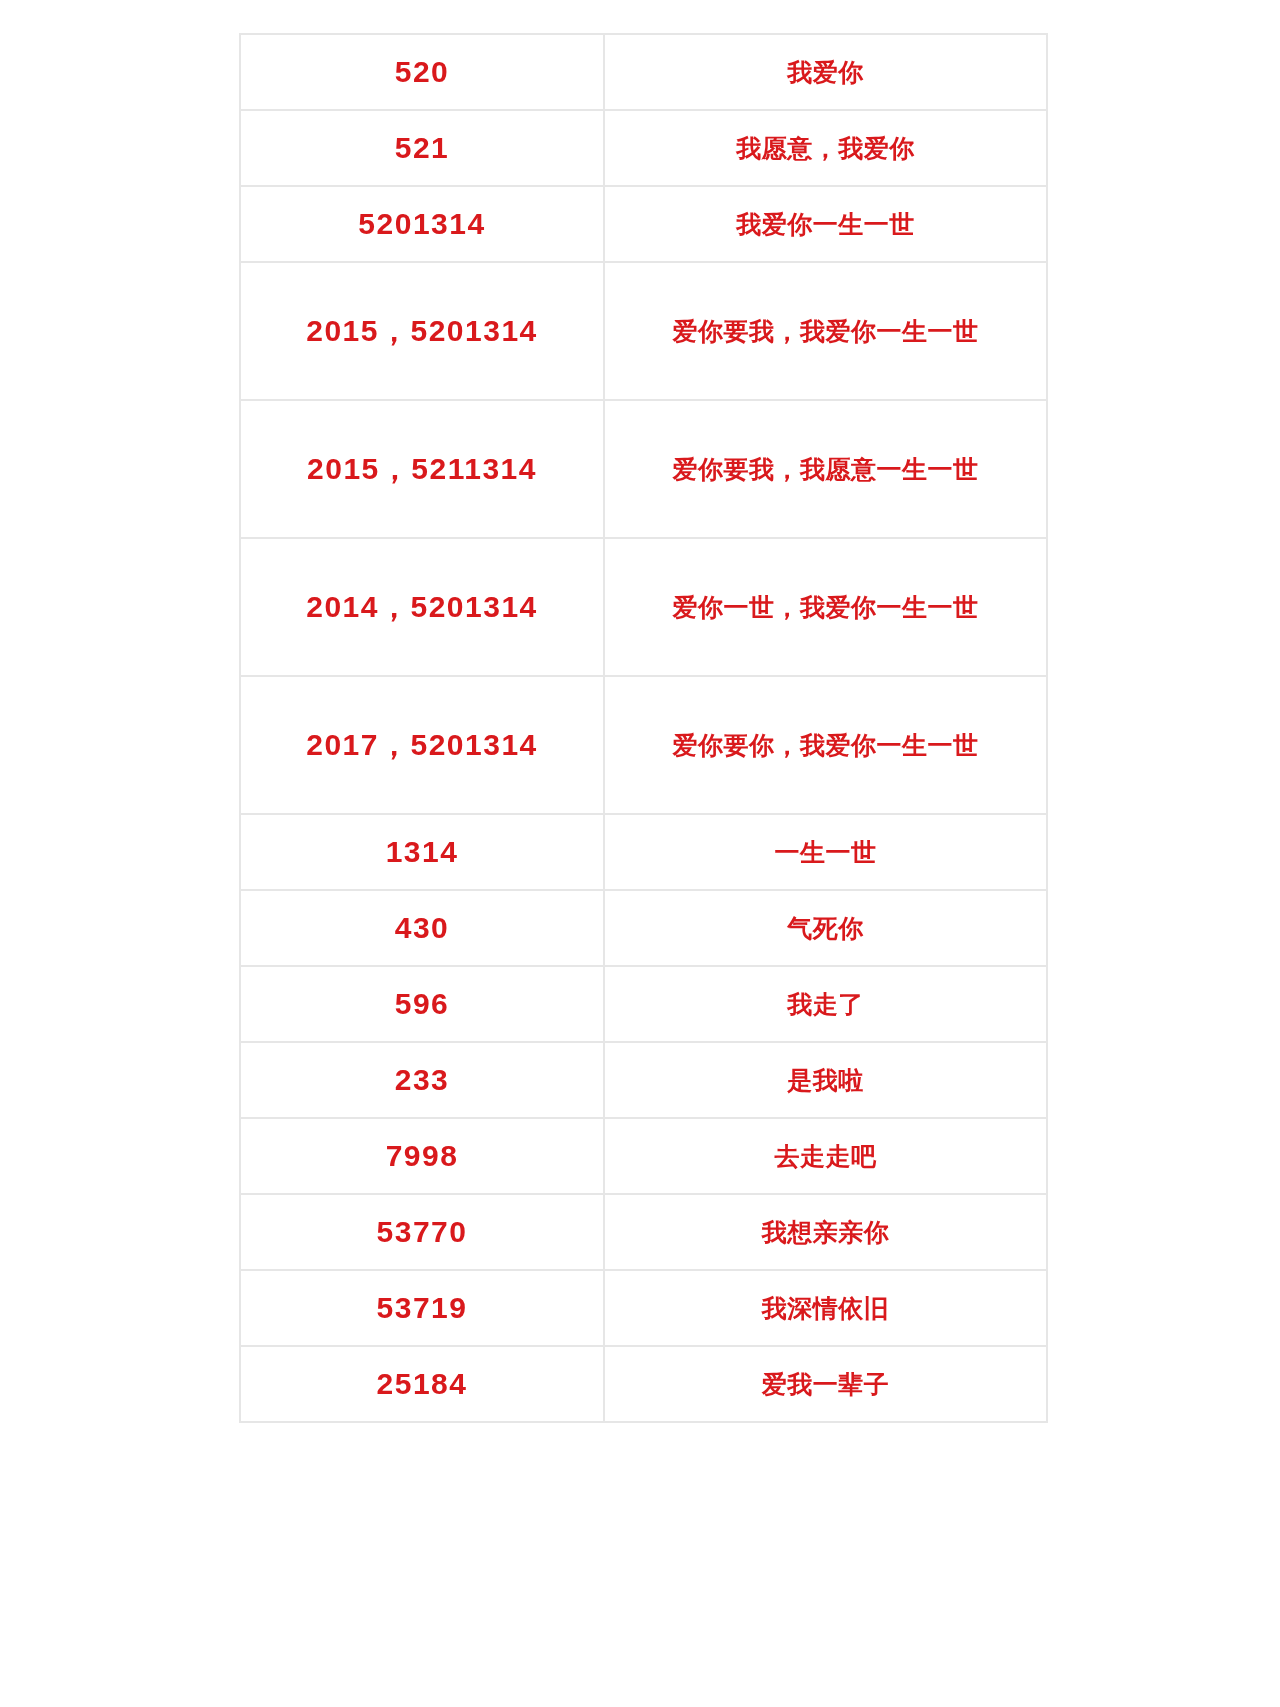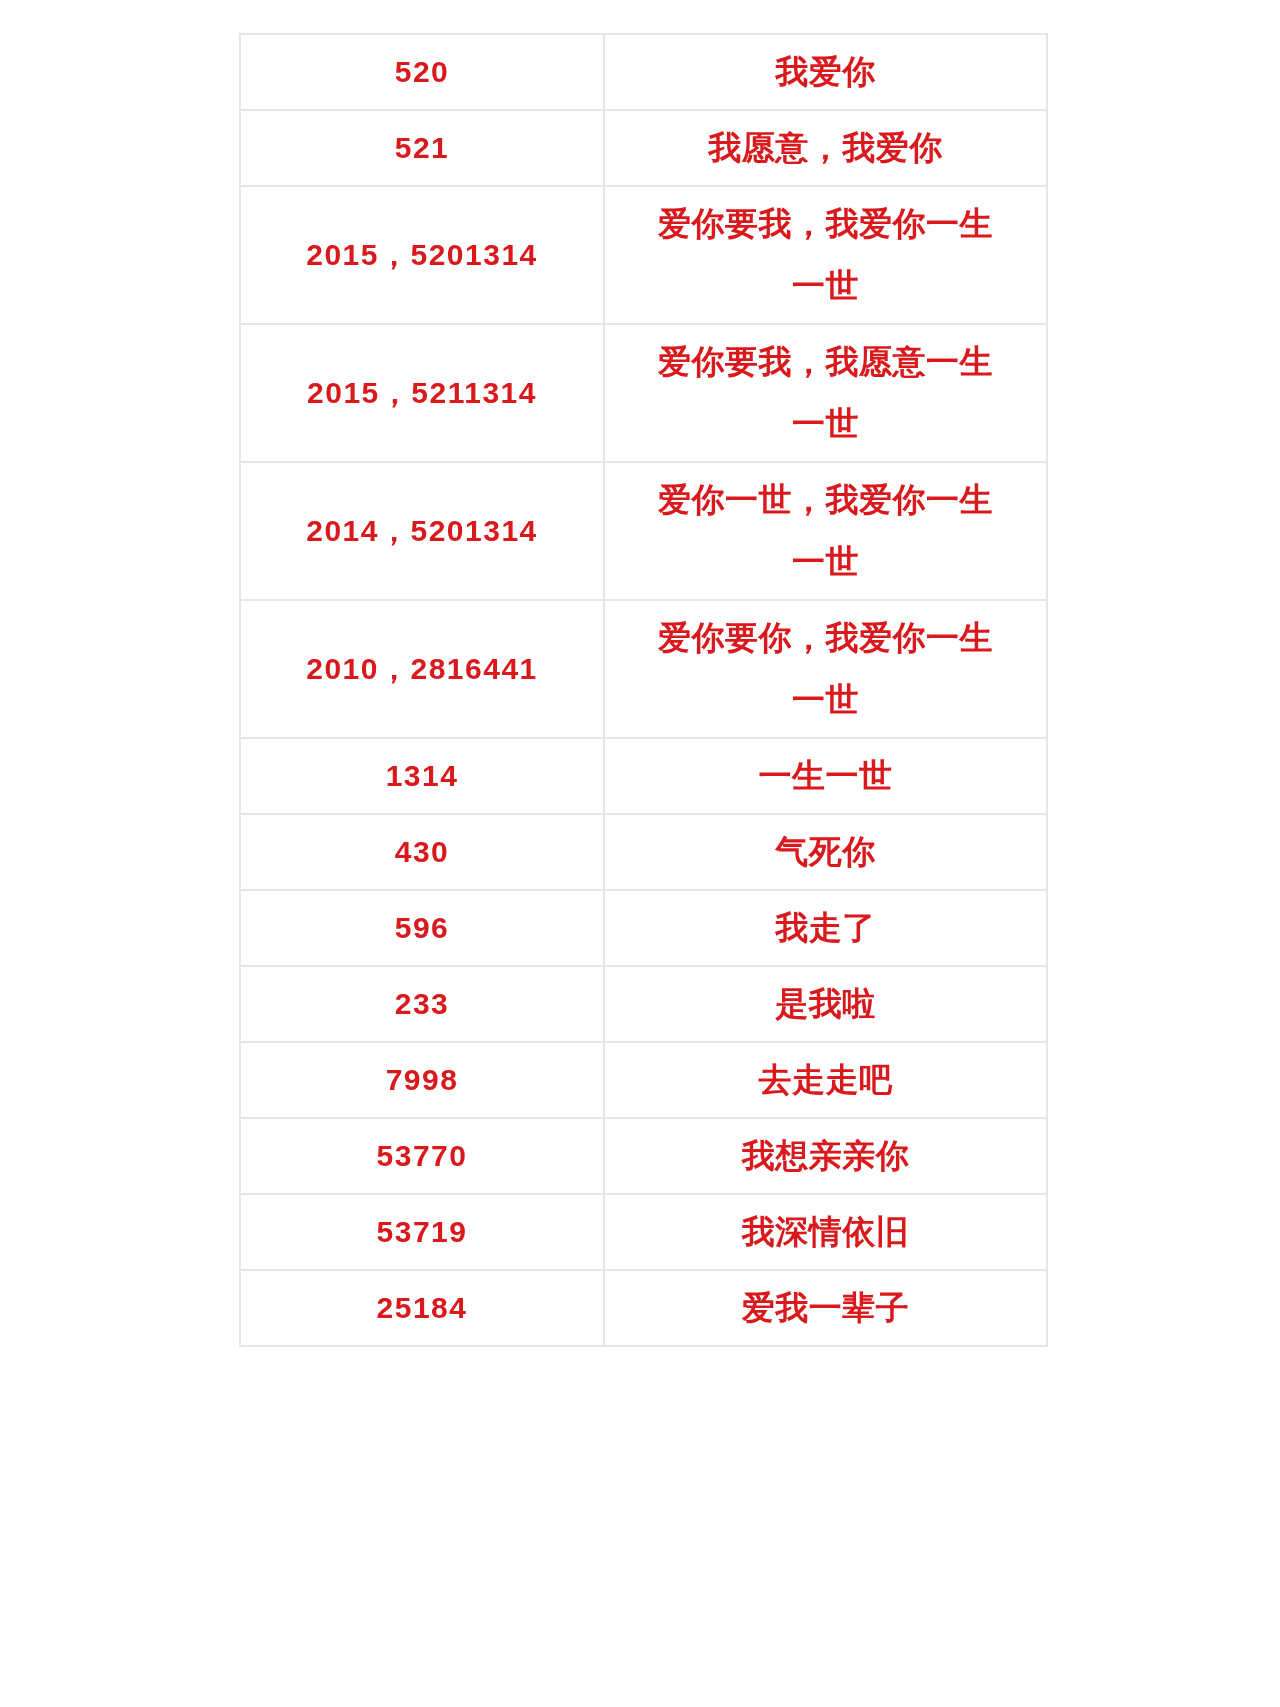--- a/index.html
+++ b/index.html
@@ -36,21 +36,21 @@
       padding: 6px 40px;
       box-sizing: border-box;
     }
     td.code {
       font-size: 30px;
       letter-spacing: 1.5px;
       line-height: 62px;
       height: 75px;
     }
     td.meaning {
-      font-size: 33px;
+      font-size: 25px;
       letter-spacing: 0.5px;
       line-height: 62px;
       height: 75px;
       word-break: break-all;
       border-radius: 30px;
     }
     tr.tall td { height: 138px; }
   </style>
 </head>
 <body>
@@ -63,34 +63,38 @@
     </colgroup>
     <tbody>
       <tr>
         <td class="code">520</td>
         <td class="meaning">我爱你</td>
       </tr>
       <tr>
         <td class="code">521</td>
         <td class="meaning">我愿意，我爱你</td>
       </tr>
+      <tr>
+        <td class="code">5201314</td>
+        <td class="meaning">我爱你一生一世</td>
+      </tr>
       <tr class="tall">
         <td class="code">2015，5201314</td>
         <td class="meaning">爱你要我，我爱你一生一世</td>
       </tr>
       <tr class="tall">
         <td class="code">2015，5211314</td>
         <td class="meaning">爱你要我，我愿意一生一世</td>
       </tr>
       <tr class="tall">
         <td class="code">2014，5201314</td>
         <td class="meaning">爱你一世，我爱你一生一世</td>
       </tr>
       <tr class="tall">
-        <td class="code">2010，2816441</td>
+        <td class="code">2017，5201314</td>
         <td class="meaning">爱你要你，我爱你一生一世</td>
       </tr>
       <tr>
         <td class="code">1314</td>
         <td class="meaning">一生一世</td>
       </tr>
       <tr>
         <td class="code">430</td>
         <td class="meaning">气死你</td>
       </tr>

